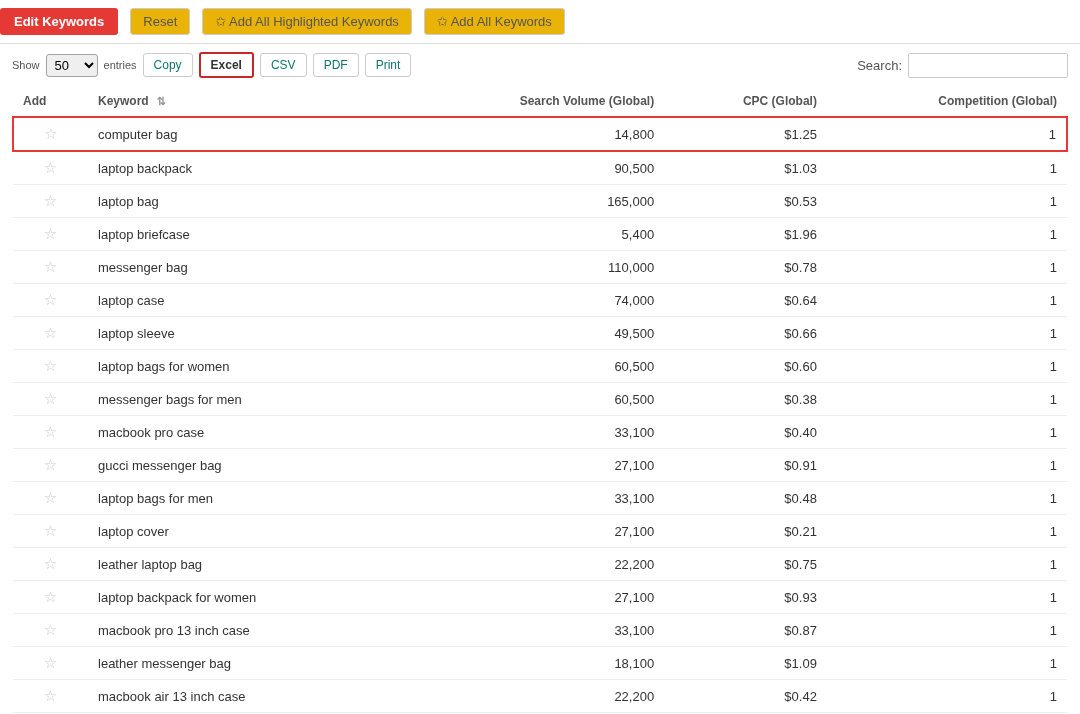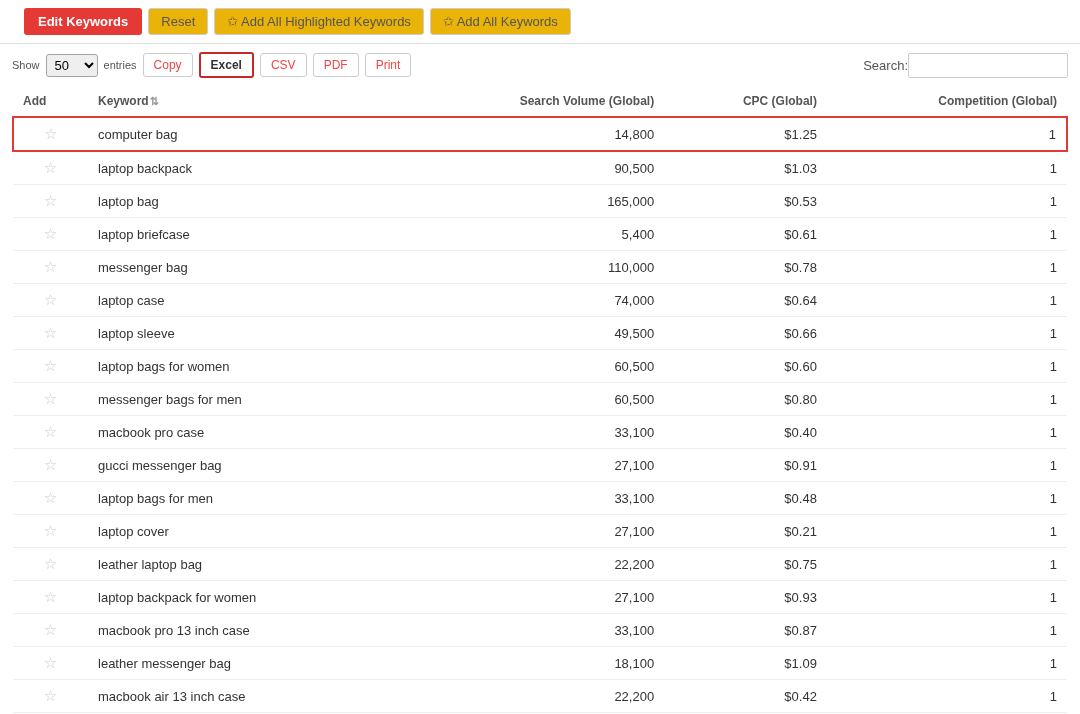--- a/index.html
+++ b/index.html
@@ -1,23 +1,23 @@
 <!DOCTYPE html>
 <html><head>
   <meta charset="utf-8">
   <style>
     * { box-sizing: border-box; margin: 0; padding: 0; }
     body { font-family: Arial, sans-serif; font-size: 13px; color: #333; background: #fff; }
 
     .toolbar {
       display: flex;
       align-items: center;
-      padding: 8px 24px;
+      padding: 8px 0;
       border-bottom: 1px solid #ddd;
-      gap: 6px;
+      gap: 12px;
     }
 
     .btn-edit-keywords {
       background: #e53935;
       color: #fff;
       border: none;
       padding: 6px 14px;
       border-radius: 3px;
       cursor: pointer;
       font-size: 13px;
@@ -50,32 +50,33 @@
       border-radius: 3px;
     }
 
     .btn-export {
       background: #fff;
       border: 1px solid #ccc;
       padding: 4px 10px;
       border-radius: 3px;
       cursor: pointer;
       font-size: 12px;
-      color: #ef4444;
+      color: #0f766e;
     }
     .btn-export.active-excel {
       border: 2px solid #c62828;
       color: #333;
       font-weight: bold;
     }
 
     .search-container {
       margin-left: auto;
       display: flex;
       align-items: center;
+      gap: 6px;
     }
 
     .search-label { font-size: 13px; color: #555; }
 
     .search-input {
       border: 1px solid #ccc;
       padding: 4px 8px;
       font-size: 13px;
       width: 160px;
       border-radius: 2px;
@@ -116,21 +117,21 @@
     .star-cell {
       text-align: center;
       color: #ccc;
       cursor: pointer;
       font-size: 15px;
     }
 
     .keyword-header {
       display: flex;
       align-items: center;
-      gap: 1px;
+      gap: 8px;
     }
 
     .sort-icon { color: #999; font-size: 11px; }
   </style>
 </head>
 <body>
 
 <div class="toolbar">
   <button class="btn-edit-keywords">Edit Keywords</button>
   <button class="btn-toolbar">Reset</button>
@@ -194,21 +195,21 @@
     <td class="star-cell">☆</td>
     <td>laptop bag</td>
     <td class="right">165,000</td>
     <td class="right">$0.53</td>
     <td class="right">1</td>
   </tr>
         <tr>
     <td class="star-cell">☆</td>
     <td>laptop briefcase</td>
     <td class="right">5,400</td>
-    <td class="right">$0.61</td>
+    <td class="right">$1.96</td>
     <td class="right">1</td>
   </tr>
         <tr>
     <td class="star-cell">☆</td>
     <td>messenger bag</td>
     <td class="right">110,000</td>
     <td class="right">$0.78</td>
     <td class="right">1</td>
   </tr>
         <tr>
@@ -229,21 +230,21 @@
     <td class="star-cell">☆</td>
     <td>laptop bags for women</td>
     <td class="right">60,500</td>
     <td class="right">$0.60</td>
     <td class="right">1</td>
   </tr>
         <tr>
     <td class="star-cell">☆</td>
     <td>messenger bags for men</td>
     <td class="right">60,500</td>
-    <td class="right">$0.80</td>
+    <td class="right">$0.38</td>
     <td class="right">1</td>
   </tr>
         <tr>
     <td class="star-cell">☆</td>
     <td>macbook pro case</td>
     <td class="right">33,100</td>
     <td class="right">$0.40</td>
     <td class="right">1</td>
   </tr>
         <tr>

